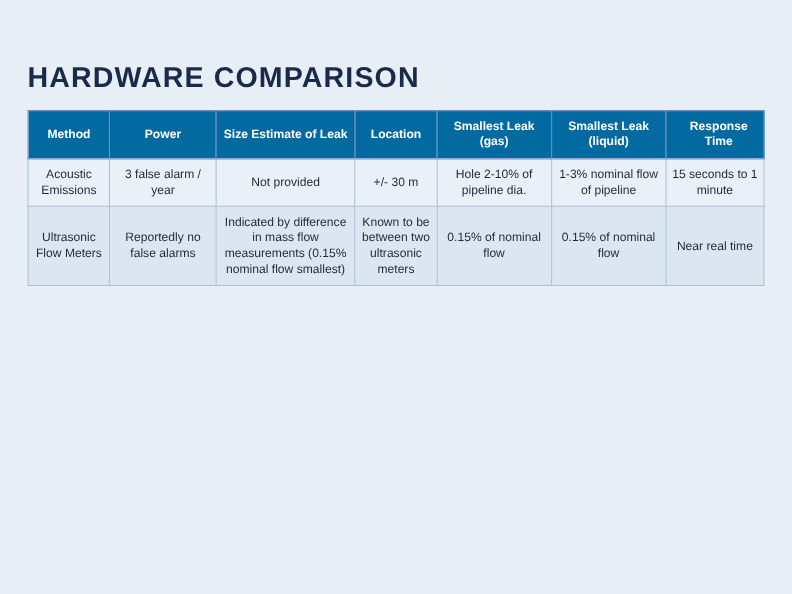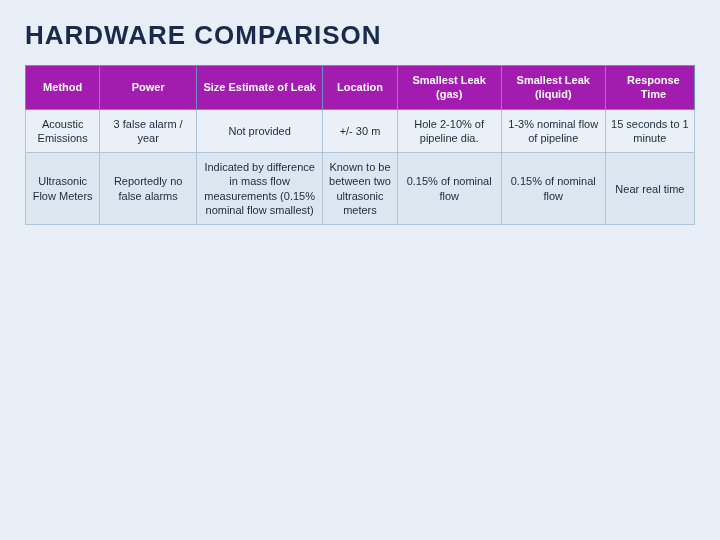--- a/index.html
+++ b/index.html
@@ -9,37 +9,38 @@
       width: 720px;
       height: 540px;
       overflow: hidden;
       display: flex;
       align-items: flex-start;
       justify-content: center;
       padding: 20px 25px;
     }
     .container {
       width: 100%;
+      margin-top: 35px;
     }
     .page-title {
       font-size: 26px;
       font-weight: bold;
       color: #1a2a4a;
       margin-bottom: 14px;
       letter-spacing: 1px;
       font-variant: small-caps;
       text-transform: uppercase;
     }
     table {
       width: 100%;
       border-collapse: collapse;
       font-size: 11px;
     }
     thead tr {
-      background: #a21caf;
+      background: #0369a1;
       color: #fff;
     }
     thead th {
       padding: 7px 5px;
       text-align: center;
       font-weight: bold;
       border: 1px solid #6a8fc5;
       vertical-align: middle;
       line-height: 1.3;
     }

